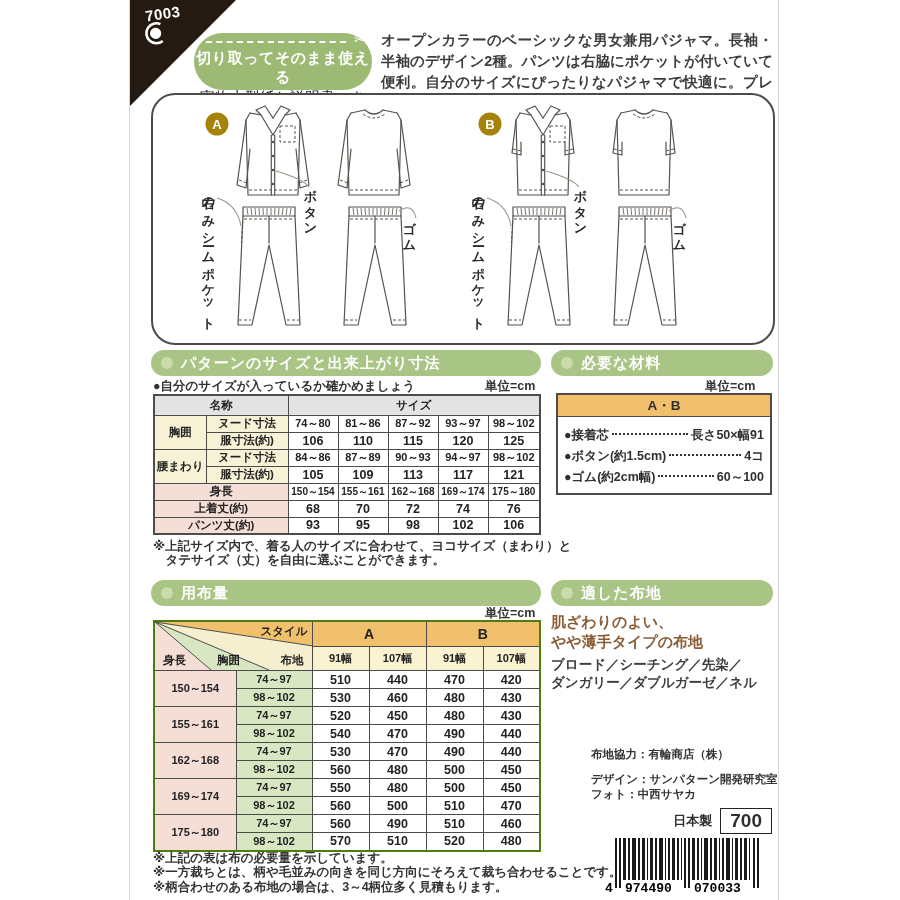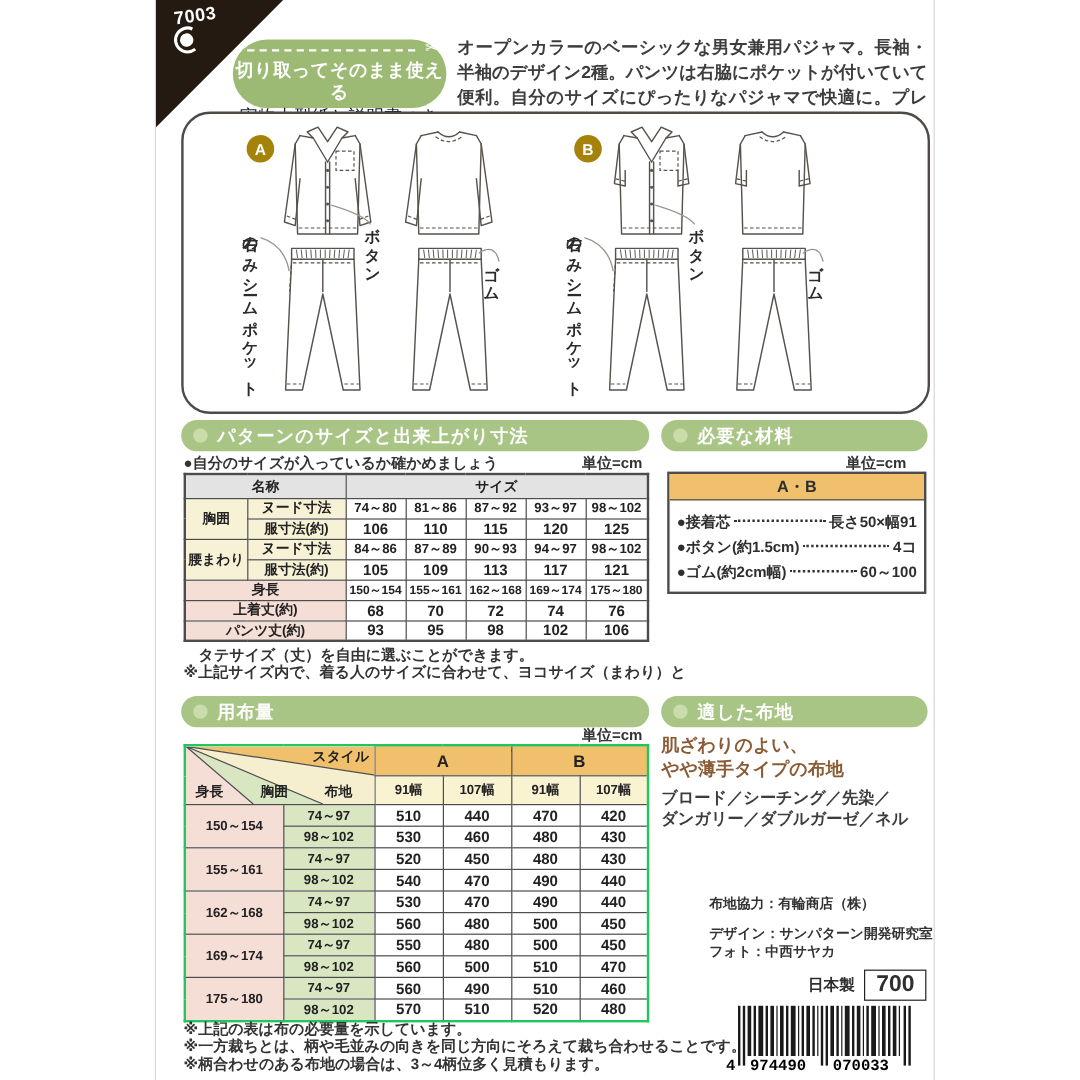--- a/index.html
+++ b/index.html
@@ -61,21 +61,21 @@
 
   
   .mattable{position:absolute;left:426px;top:393px;width:212px;border:2px solid #4c4c4c;background:#fff;}
   .mattable .mhead{border-bottom:1px solid #4c4c4c;background:#f0c06c;text-align:center;
     font-size:13.5px;font-weight:700;height:21px;line-height:21px;}
   .matrows{padding:6px 6px 7px 6px;}
   .matrow{display:flex;align-items:center;font-size:12.5px;font-weight:700;margin-top:4px;}
   .matrow .leader{flex:1;border-bottom:2px dotted #333;margin:0 3px 3px 3px;min-width:8px;}
 
   
-  .fabtable{position:absolute;left:23px;top:620px;width:386px;border:2px solid #22c55e;}
+  .fabtable{position:absolute;left:23px;top:620px;width:386px;border:2px solid #4d7c0f;}
   .fabtable td{font-size:12.5px;}
   .fabtable td.rng{font-size:11px;}
   .diagcell{position:relative;padding:0;}
   .diagcell .dl{position:absolute;font-size:11.5px;font-weight:700;color:#222;line-height:1;}
 
   .suit-high{position:absolute;left:421px;top:610px;font-size:15px;font-weight:700;
     color:#8a5c35;line-height:1.35;}
   .suit-list{position:absolute;left:421px;top:655px;font-size:13.5px;font-weight:700;
     color:#3d3d3d;line-height:1.35;}
 
@@ -290,22 +290,22 @@
       <td>93</td>
       <td>95</td>
       <td>98</td>
       <td>102</td>
       <td>106</td>
     </tr>
   </tbody>
     </table>
 
   <div class="fn" style="left:23px;top:539px;">
+    <div>※上記サイズ内で、着る人のサイズに合わせて、ヨコサイズ（まわり）と</div>
     <div>　タテサイズ（丈）を自由に選ぶことができます。</div>
-    <div>※上記サイズ内で、着る人のサイズに合わせて、ヨコサイズ（まわり）と</div>
   </div>
 
   <div class="bar" style="left:421px;top:350px;width:222px;">
     <span class="dot"></span>
     <span class="t">必要な材料</span>
   </div>
   <div class="unit" style="left:575px;top:378px;">単位=cm</div>
   <div class="mattable">
     <div class="mhead">A・B</div>
     <div class="matrows">
@@ -347,21 +347,21 @@
         <tr style="height:25px">
       <td rowspan="2" colspan="2" class="diagcell">
         <svg width="158" height="48" viewBox="0 0 158 48" style="display:block">
           <polygon points="0,0 158,0 158,24" fill="#f0c06c"></polygon>
           <polygon points="0,0 158,24 158,48 114,48" fill="#f6efcf"></polygon>
           <polygon points="0,0 114,48 56,48" fill="#d8e7c2"></polygon>
           <polygon points="0,0 56,48 0,48" fill="#f5ded6"></polygon>
           <path d="M0,0 L158,24 M0,0 L114,48 M0,0 L56,48" stroke="#4c4c4c" stroke-width="1" fill="none"></path>
         </svg>
         <span class="dl" style="right:4px;top:4px;">スタイル</span>
-        <span class="dl" style="right:18px;bottom:4px;">布地</span>
+        <span class="dl" style="right:8px;bottom:4px;">布地</span>
         <span class="dl" style="left:62px;bottom:4px;">胸囲</span>
         <span class="dl" style="left:8px;bottom:4px;">身長</span>
       </td>
       <td colspan="2" class="orange" style="font-size:14px;">A</td>
       <td colspan="2" class="orange" style="font-size:14px;">B</td>
     </tr>
     <tr style="height:23px">
       <td class="cream2 rng">91幅</td>
       <td class="cream2 rng">107幅</td>
       <td class="cream2 rng">91幅</td>

